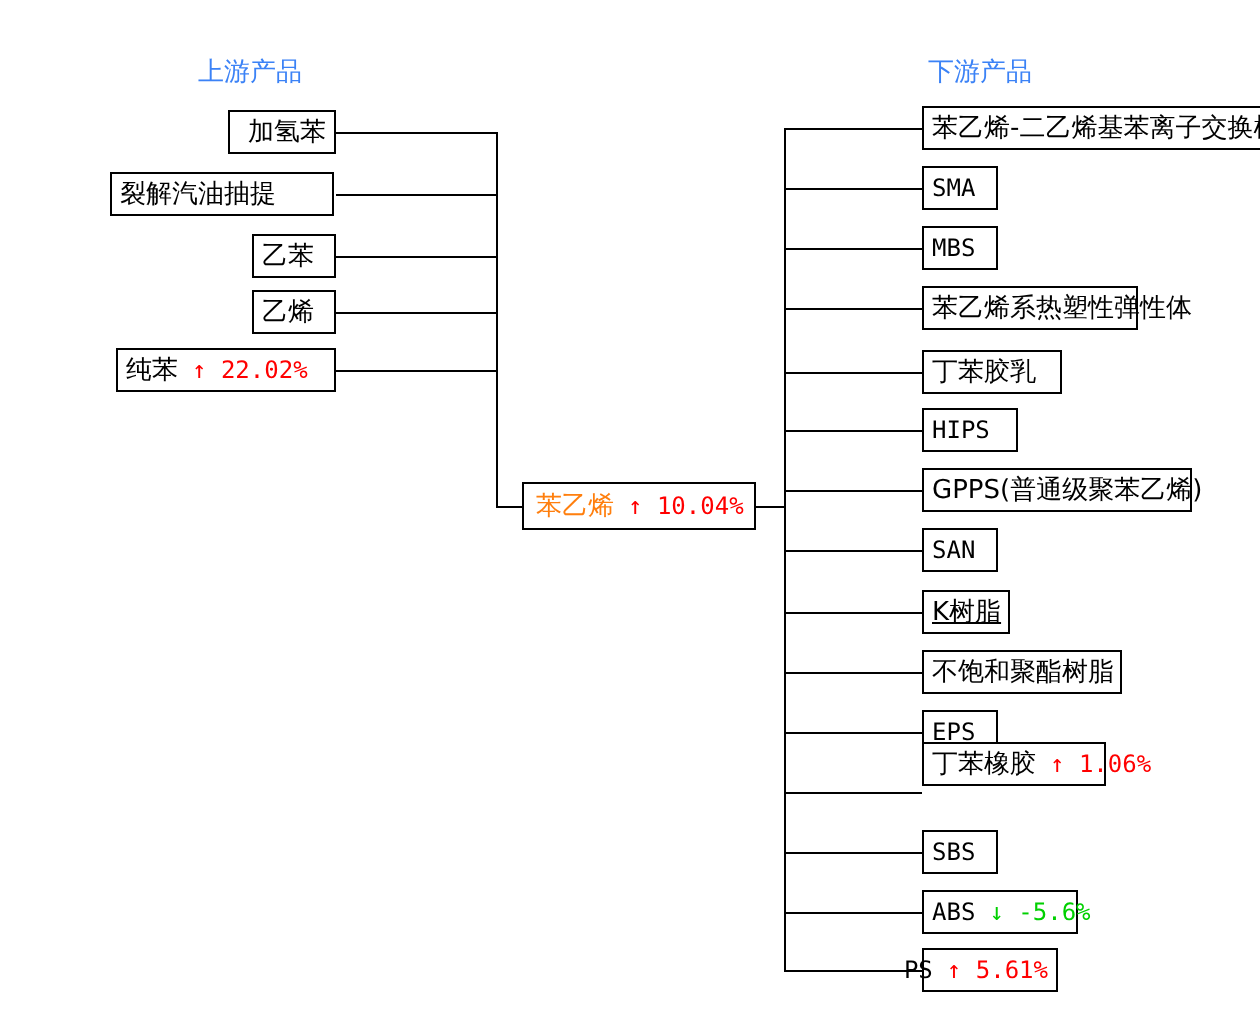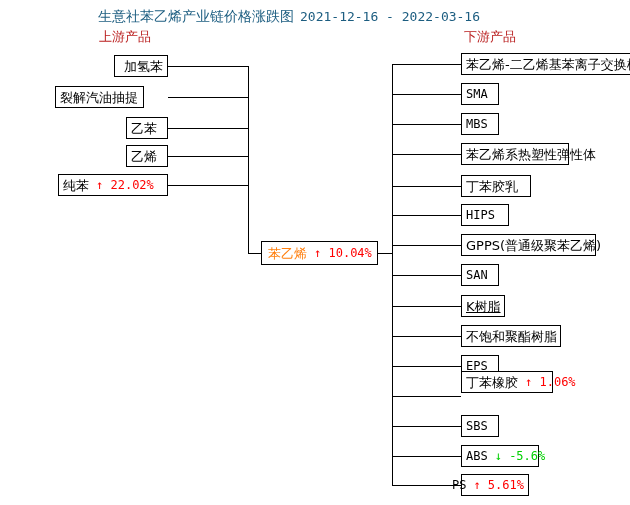--- a/index.html
+++ b/index.html
@@ -41,21 +41,21 @@
     font-family: "DejaVu Sans Mono", "Liberation Mono", monospace;
     font-size: 13px;
     padding-left: 6px;
   }
 
   
   .col-header {
     position: absolute;
     font-size: 13px;
     line-height: 16px;
-    color: #b91c1c;
+    color: #3b82f6;
     white-space: nowrap;
   }
   .col-header.upstream { left: 99px; top: 29px; }
   .col-header.downstream { left: 464px; top: 29px; }
 
   
   .line {
     position: absolute;
     background: #000000;
   }
@@ -98,23 +98,20 @@
   .node.center .nm { color: #ff7f0e; font-size: 13px; }
   .node.center .chg { color: #ff0000; }
 
   .arrow { display: inline-block; }
 </style>
 </head>
 <body>
 
 <div id="stage">
 
-  <div class="chart-title">
-    <span class="title-main">生意社苯乙烯产业链价格涨跌图</span><span class="title-range">2021-12-16 - 2022-03-16</span>
-  </div>
 
   <div class="col-header upstream">上游产品</div>
   <div class="col-header downstream">下游产品</div>
 
   <div id="lines">
       <div class="line h" style="left: 168px; top: 66px; width: 80px;"></div>
       <div class="line h" style="left: 168px; top: 97px; width: 80px;"></div>
       <div class="line h" style="left: 168px; top: 128px; width: 80px;"></div>
       <div class="line h" style="left: 168px; top: 156px; width: 80px;"></div>
       <div class="line h" style="left: 168px; top: 185px; width: 80px;"></div>
@@ -136,21 +133,21 @@
       <div class="line h" style="left: 392px; top: 456px; width: 69px;"></div>
       <div class="line h" style="left: 392px; top: 485px; width: 69px;"></div>
       <div class="line v" style="left: 392px; top: 64px; height: 421px;"></div>
       <div class="line h" style="left: 378px; top: 253px; width: 14px;"></div>
     </div>
 
   <div id="upstream-nodes">
       <div class="node" style="left: 114px; top: 55px; width: 54px; justify-content: flex-end;">
         <span class="nm">加氢苯</span>
       </div>
-      <div class="node" style="left: 55px; top: 86px; width: 89px;">
+      <div class="node" style="left: 55px; top: 86px; width: 112px;">
         <span class="nm">裂解汽油抽提</span>
       </div>
       <div class="node" style="left: 126px; top: 117px; width: 42px;">
         <span class="nm">乙苯</span>
       </div>
       <div class="node" style="left: 126px; top: 145px; width: 42px;">
         <span class="nm">乙烯</span>
       </div>
       <div class="node" style="left: 58px; top: 174px; width: 110px;">
         <span class="nm">纯苯</span>

